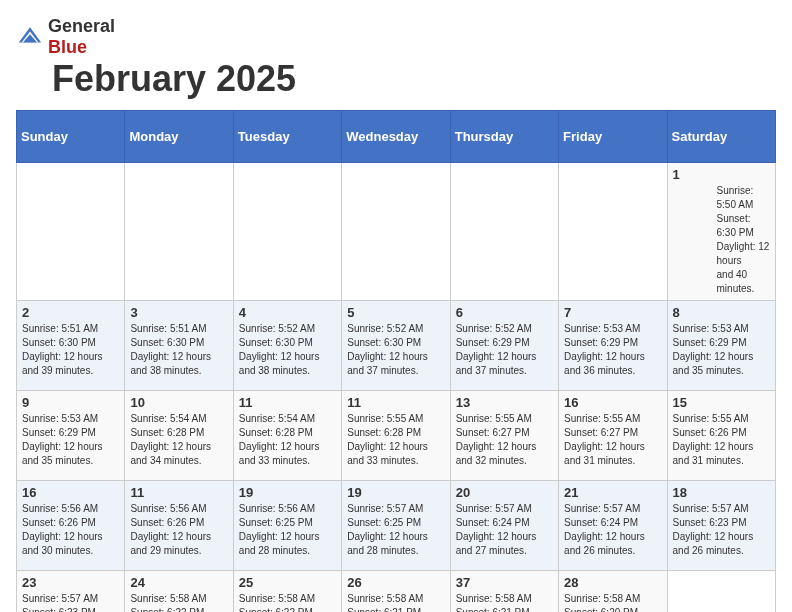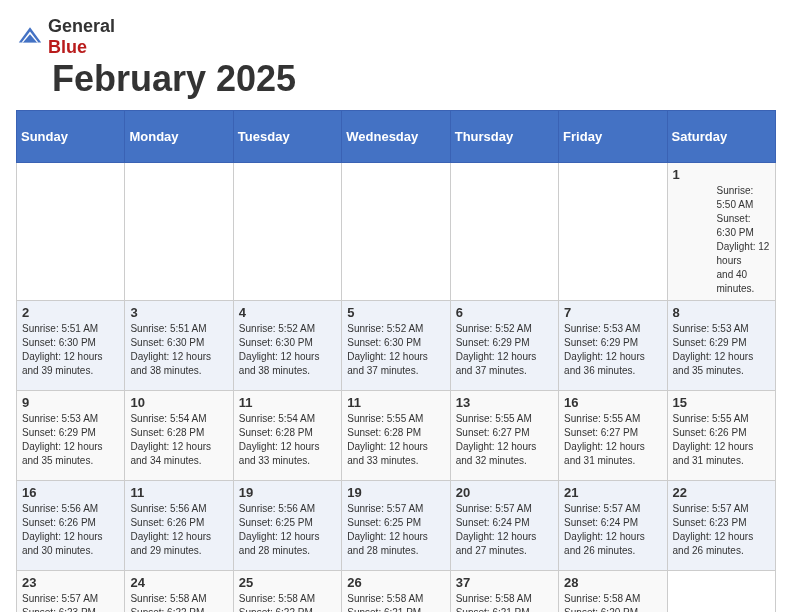--- a/index.html
+++ b/index.html
@@ -273,21 +273,21 @@
 and 27 minutes.</div>
         </td>
         <td>
           <span class="day-number">21</span>
           <div class="day-info" style="white-space: pre-line;">Sunrise: 5:57 AM
 Sunset: 6:24 PM
 Daylight: 12 hours
 and 26 minutes.</div>
         </td>
         <td>
-          <span class="day-number">22</span>
+          <span class="day-number">18</span>
           <div class="day-info" style="white-space: pre-line;">Sunrise: 5:57 AM
 Sunset: 6:23 PM
 Daylight: 12 hours
 and 26 minutes.</div>
         </td>
       </tr>
       <tr>
         <td>
           <span class="day-number">23</span>
           <div class="day-info" style="white-space: pre-line;">Sunrise: 5:57 AM

